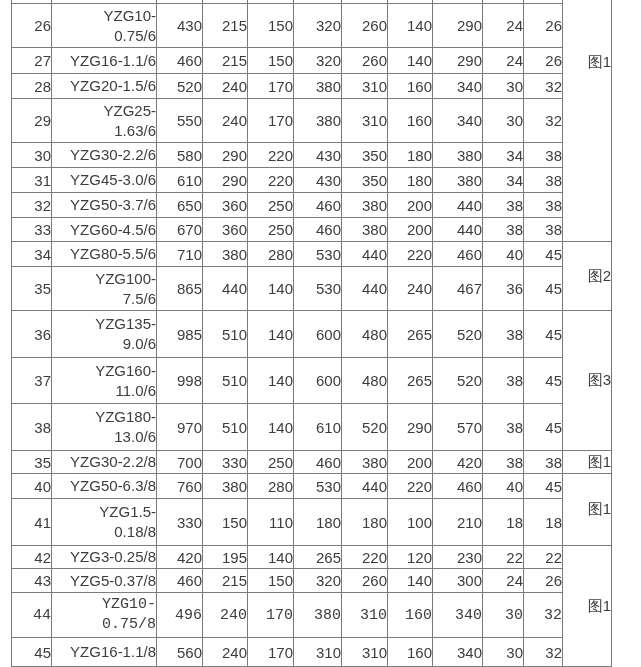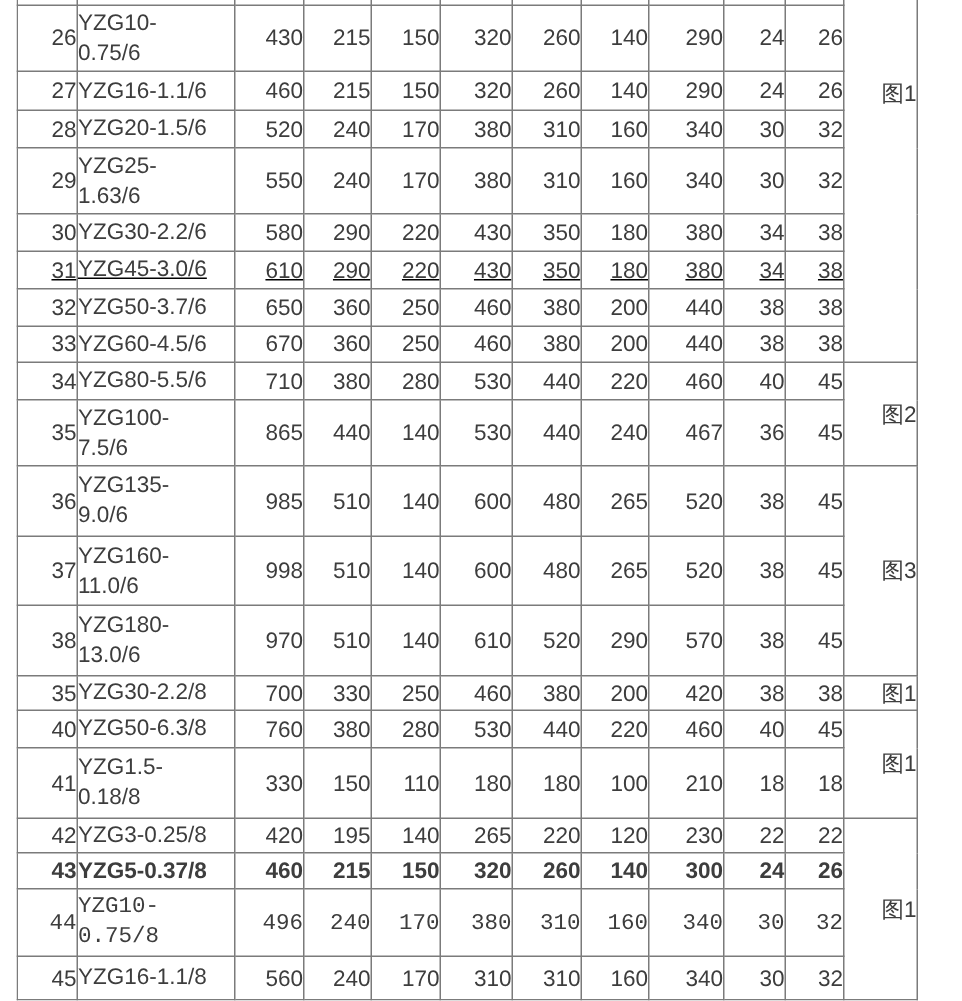--- a/index.html
+++ b/index.html
@@ -35,21 +35,21 @@
     padding: 0;
     overflow: hidden;
     vertical-align: middle;
     background: #ffffff;
   }
   td.cell-num {
     text-align: right;
     padding-right: 3px;
   }
   td.cell-model {
-    text-align: left;
+    text-align: right;
     line-height: 20px;
   }
   td.cell-fig {
     text-align: right;
     padding-right: 5px;
   }
   td.cell-fig.fig-valign-top {
     vertical-align: top;
     padding-top: 74px; 
   }
@@ -158,21 +158,21 @@
           <td class="cell-num">580</td>
           <td class="cell-num">290</td>
           <td class="cell-num">220</td>
           <td class="cell-num">430</td>
           <td class="cell-num">350</td>
           <td class="cell-num">180</td>
           <td class="cell-num">380</td>
           <td class="cell-num">34</td>
           <td class="cell-num">38</td>
         </tr>
-        <tr style="height: 25px; text-decoration: underline;">
+        <tr style="height: 25px;">
           <td class="cell-num">31</td>
           <td class="cell-model">
             <div>YZG45-3.0/6</div>
           </td>
           <td class="cell-num">610</td>
           <td class="cell-num">290</td>
           <td class="cell-num">220</td>
           <td class="cell-num">430</td>
           <td class="cell-num">350</td>
           <td class="cell-num">180</td>
@@ -348,21 +348,21 @@
           <td class="cell-num">195</td>
           <td class="cell-num">140</td>
           <td class="cell-num">265</td>
           <td class="cell-num">220</td>
           <td class="cell-num">120</td>
           <td class="cell-num">230</td>
           <td class="cell-num">22</td>
           <td class="cell-num">22</td>
           <td class="cell-fig" rowspan="4">图1</td>
         </tr>
-        <tr style="height: 24px; font-weight: bold;">
+        <tr style="height: 24px;">
           <td class="cell-num">43</td>
           <td class="cell-model">
             <div>YZG5-0.37/8</div>
           </td>
           <td class="cell-num">460</td>
           <td class="cell-num">215</td>
           <td class="cell-num">150</td>
           <td class="cell-num">320</td>
           <td class="cell-num">260</td>
           <td class="cell-num">140</td>

